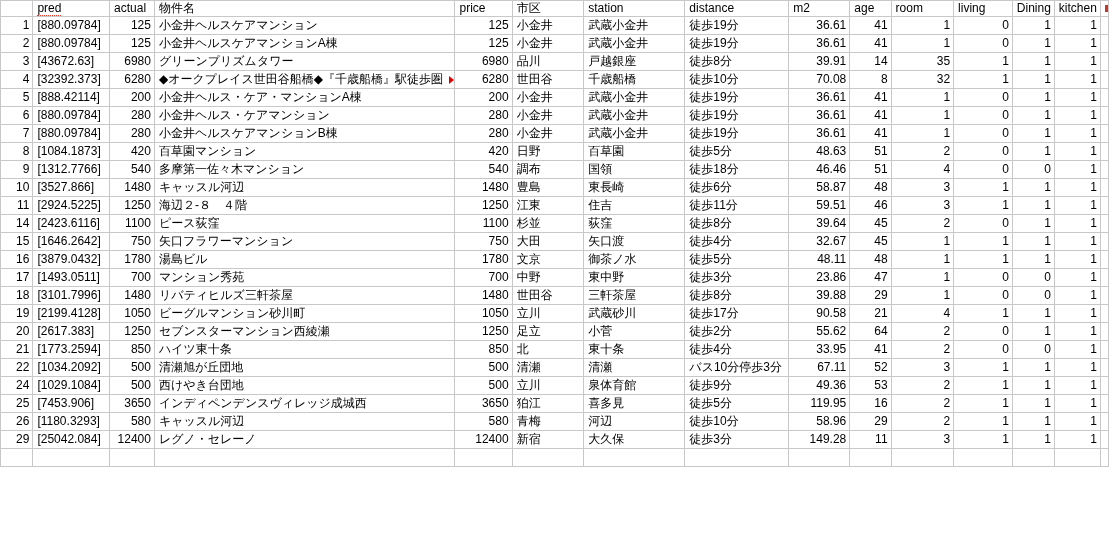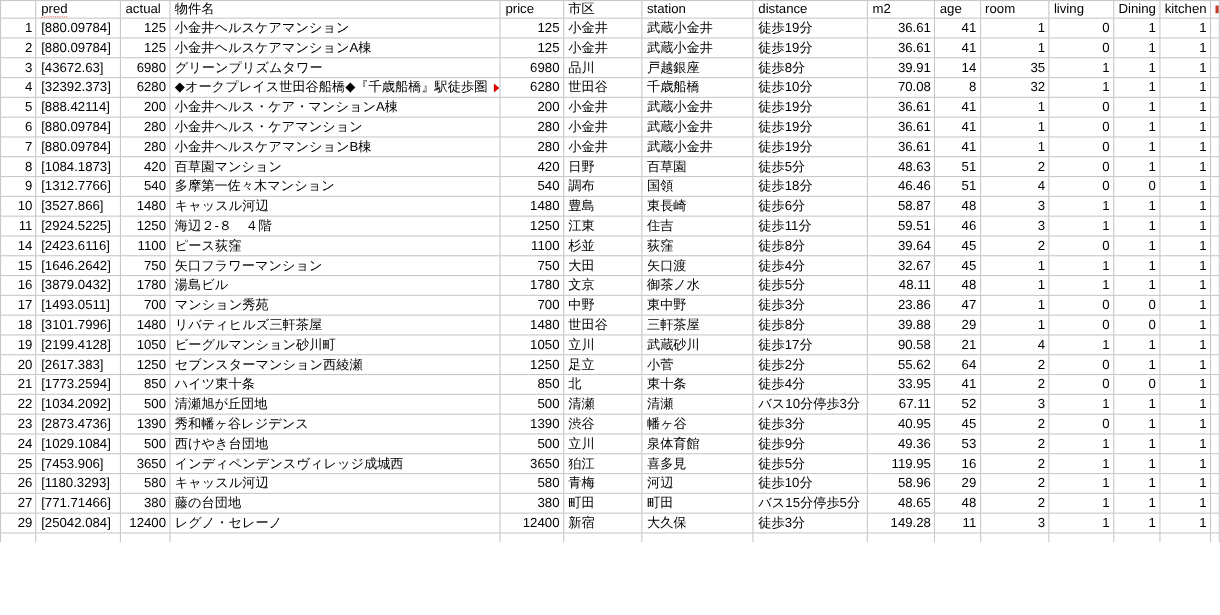--- a/index.html
+++ b/index.html
@@ -429,37 +429,20 @@
           <td class="a-l">バス10分停歩3分</td>
           <td class="a-r">67.11</td>
           <td class="a-r">52</td>
           <td class="a-r">3</td>
           <td class="a-r">1</td>
           <td class="a-r">1</td>
           <td class="a-r">1</td>
           <td class="a-l"></td>
         </tr>
         <tr>
-          <td class="a-r">23</td>
-          <td class="a-l">[2873.4736]</td>
-          <td class="a-r">1390</td>
-          <td class="a-l">秀和幡ヶ谷レジデンス</td>
-          <td class="a-r">1390</td>
-          <td class="a-l">渋谷</td>
-          <td class="a-l">幡ヶ谷</td>
-          <td class="a-l">徒歩3分</td>
-          <td class="a-r">40.95</td>
-          <td class="a-r">45</td>
-          <td class="a-r">2</td>
-          <td class="a-r">0</td>
-          <td class="a-r">1</td>
-          <td class="a-r">1</td>
-          <td class="a-l"></td>
-        </tr>
-        <tr>
           <td class="a-r">24</td>
           <td class="a-l">[1029.1084]</td>
           <td class="a-r">500</td>
           <td class="a-l">西けやき台団地</td>
           <td class="a-r">500</td>
           <td class="a-l">立川</td>
           <td class="a-l">泉体育館</td>
           <td class="a-l">徒歩9分</td>
           <td class="a-r">49.36</td>
           <td class="a-r">53</td>
@@ -490,37 +473,20 @@
           <td class="a-r">26</td>
           <td class="a-l">[1180.3293]</td>
           <td class="a-r">580</td>
           <td class="a-l">キャッスル河辺</td>
           <td class="a-r">580</td>
           <td class="a-l">青梅</td>
           <td class="a-l">河辺</td>
           <td class="a-l">徒歩10分</td>
           <td class="a-r">58.96</td>
           <td class="a-r">29</td>
-          <td class="a-r">2</td>
-          <td class="a-r">1</td>
-          <td class="a-r">1</td>
-          <td class="a-r">1</td>
-          <td class="a-l"></td>
-        </tr>
-        <tr>
-          <td class="a-r">27</td>
-          <td class="a-l">[771.71466]</td>
-          <td class="a-r">380</td>
-          <td class="a-l">藤の台団地</td>
-          <td class="a-r">380</td>
-          <td class="a-l">町田</td>
-          <td class="a-l">町田</td>
-          <td class="a-l">バス15分停歩5分</td>
-          <td class="a-r">48.65</td>
-          <td class="a-r">48</td>
           <td class="a-r">2</td>
           <td class="a-r">1</td>
           <td class="a-r">1</td>
           <td class="a-r">1</td>
           <td class="a-l"></td>
         </tr>
         <tr>
           <td class="a-r">29</td>
           <td class="a-l">[25042.084]</td>
           <td class="a-r">12400</td>

